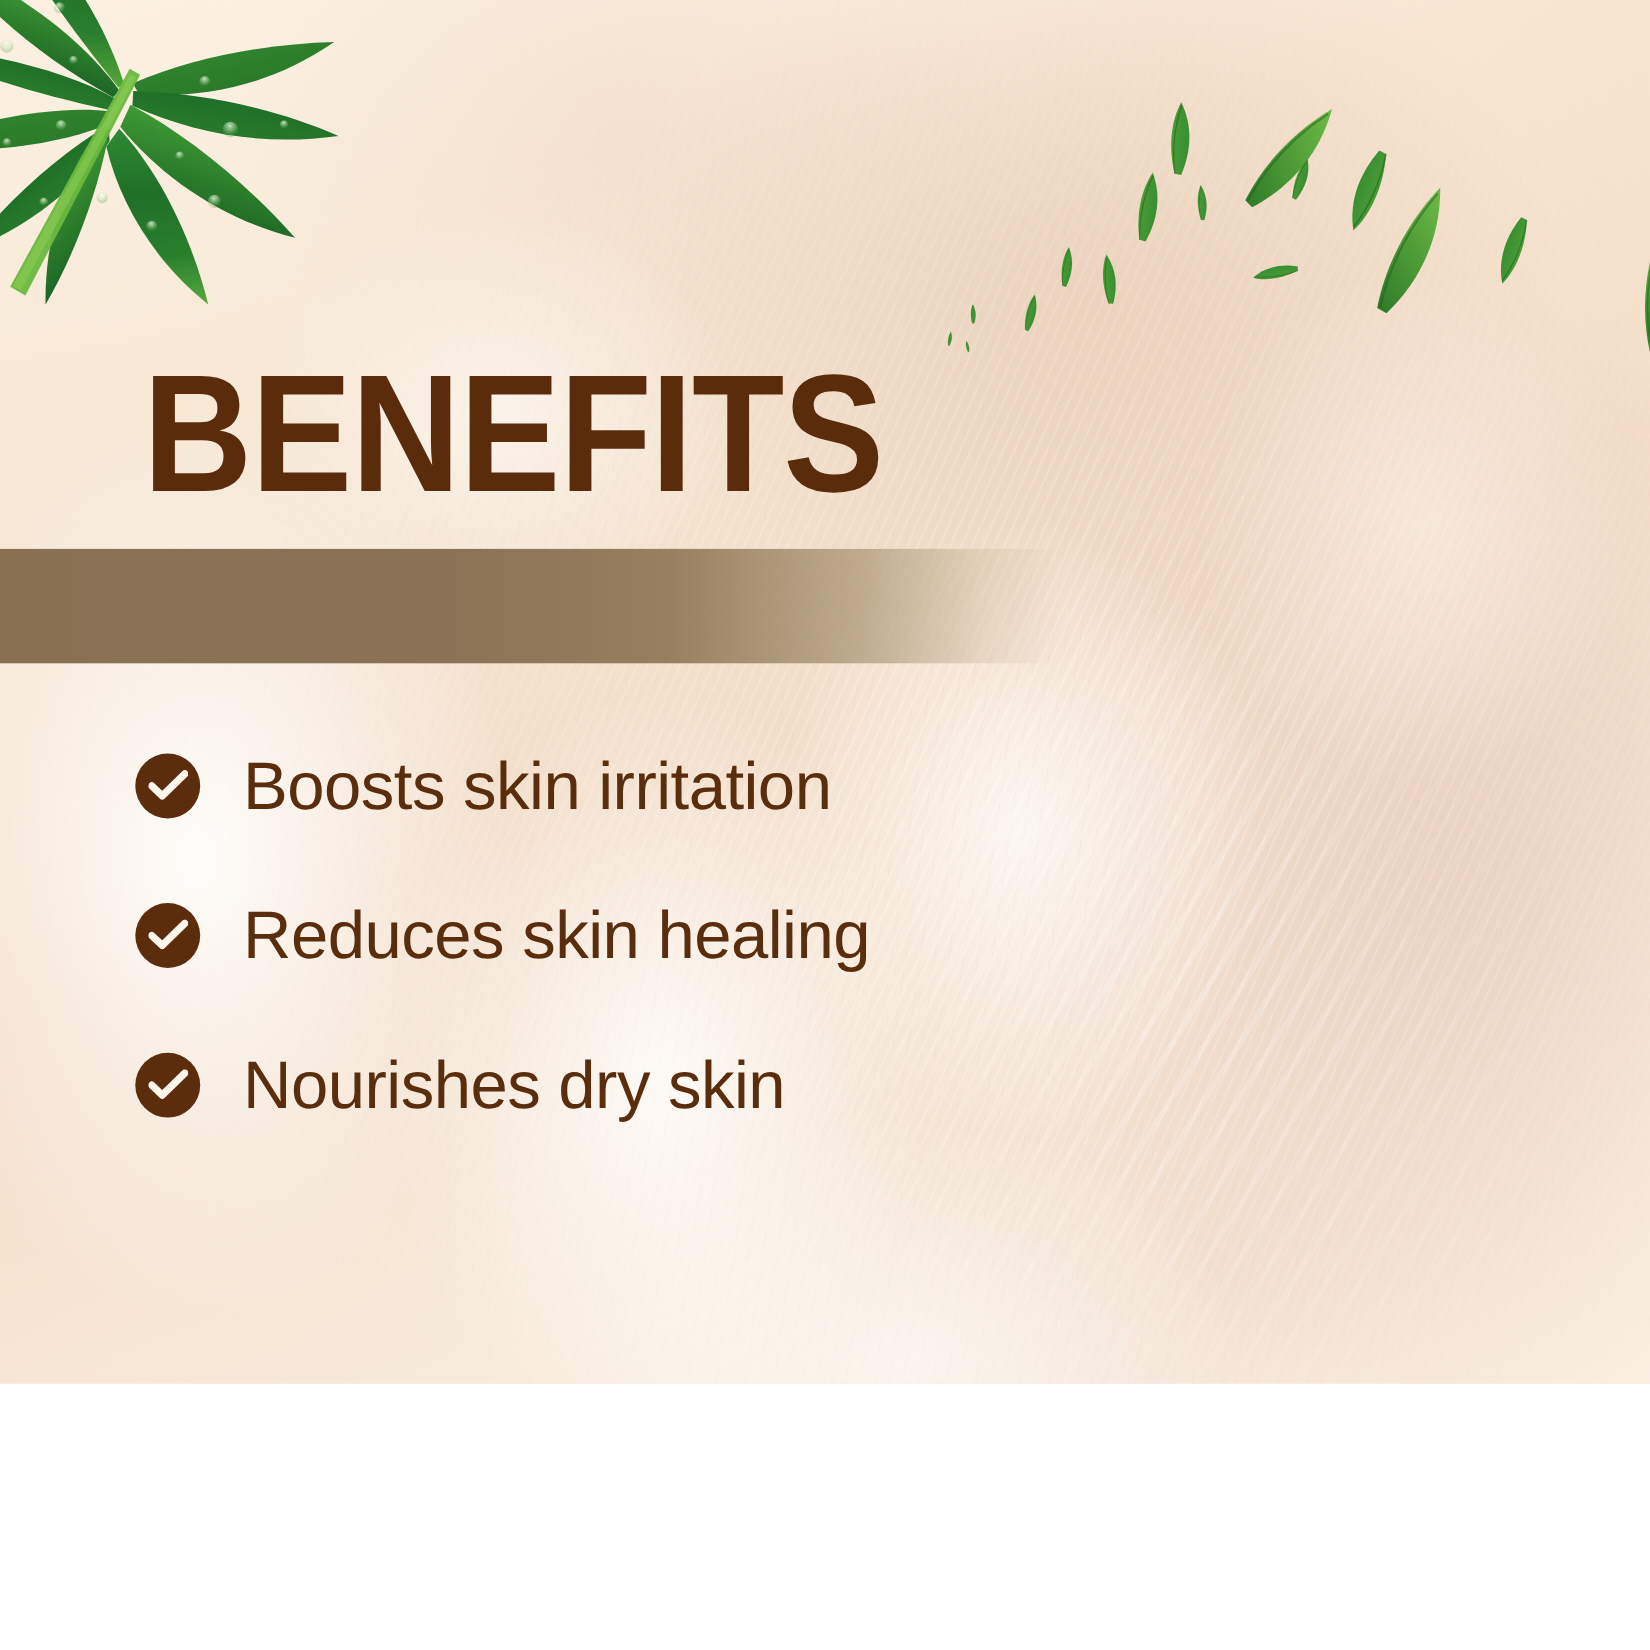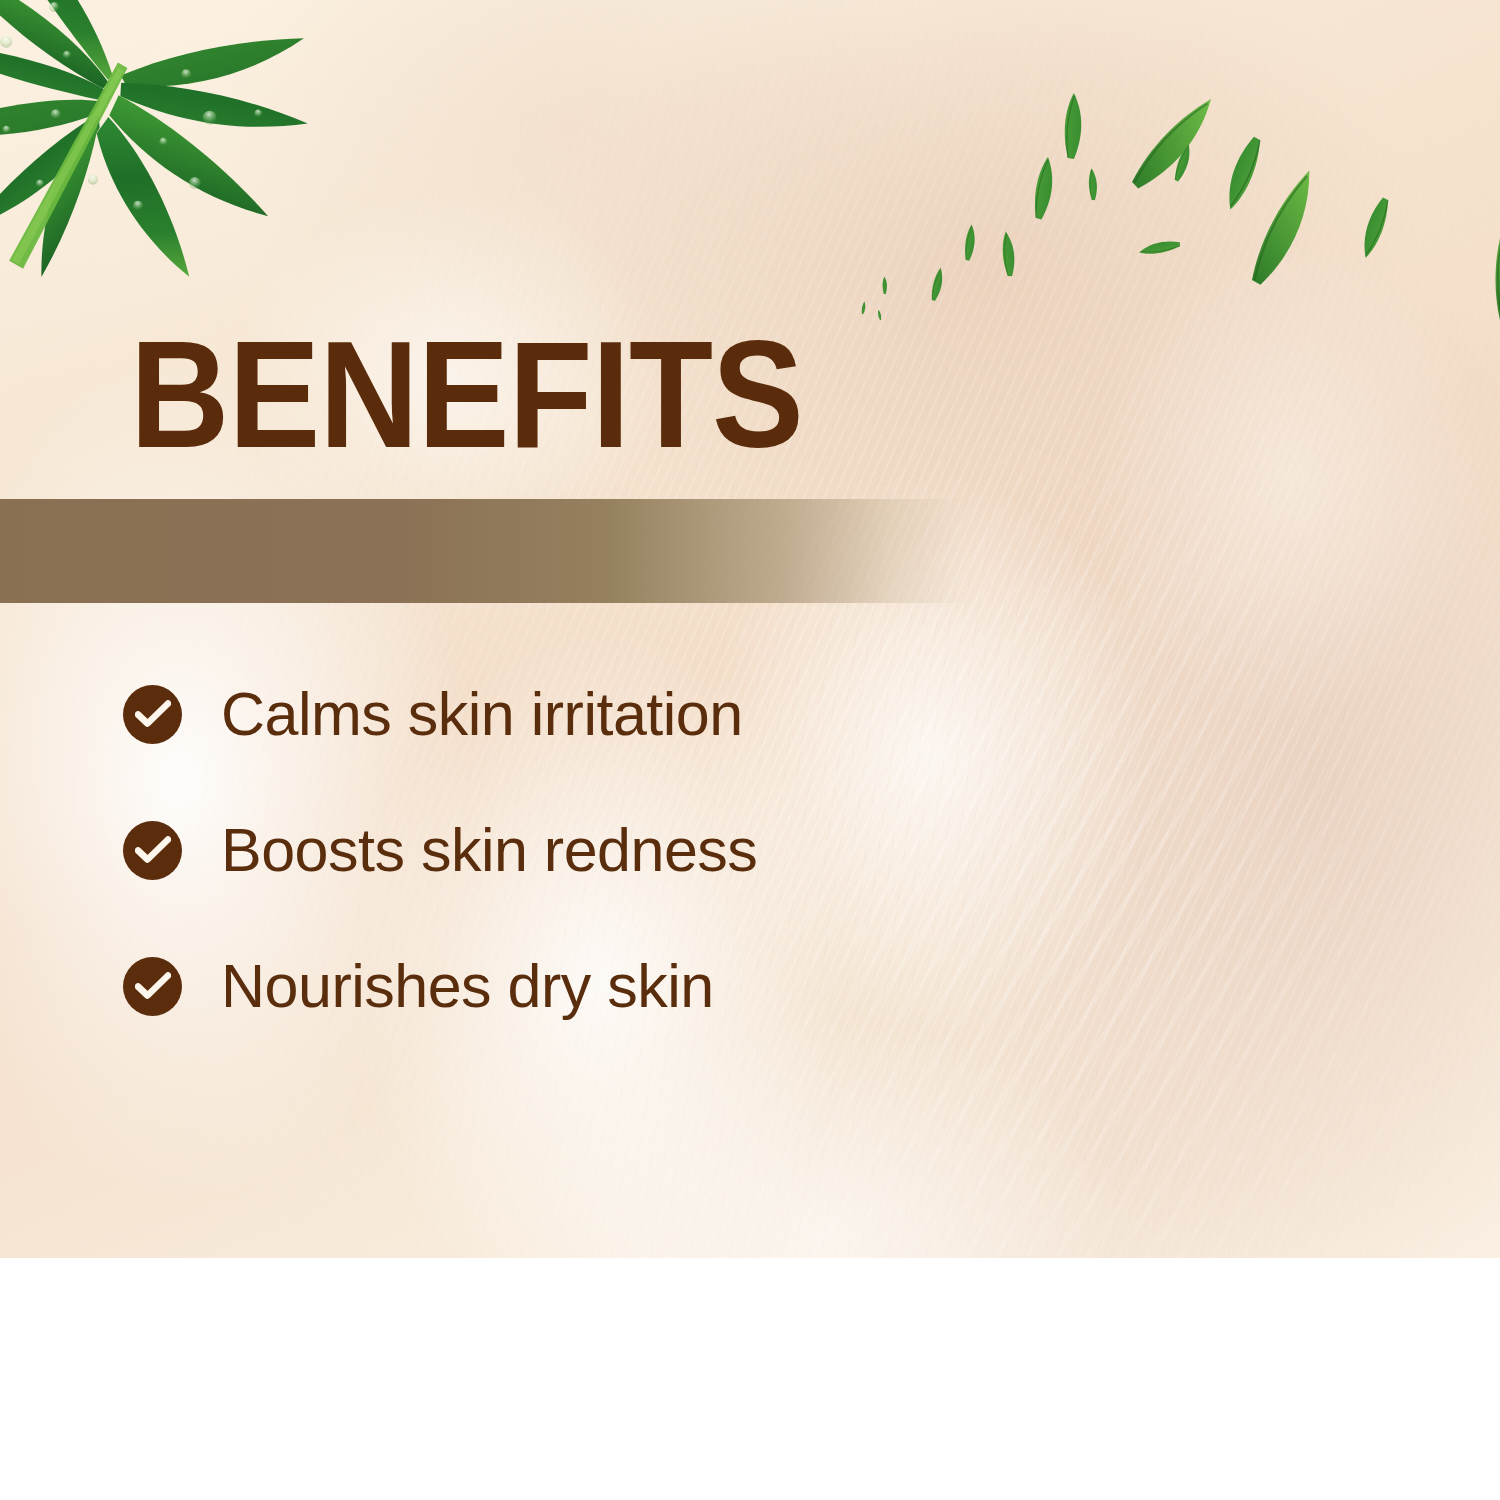--- a/index.html
+++ b/index.html
@@ -273,30 +273,30 @@
   <div class="band"></div>
 
   <div class="list">
 
     <div class="list-item">
       <span class="check-icon">
         <svg width="36" height="28" viewBox="0 0 36 28" xmlns="http://www.w3.org/2000/svg">
           <path d="M3 14.5 L 12.5 23.5 L 33 3.5" fill="none" stroke="#fdf6ec" stroke-width="6.6" stroke-linecap="round" stroke-linejoin="round"></path>
         </svg>
       </span>
-      <span class="item-label">Calms skin irritation</span>
+      <span class="item-label">Boosts skin irritation</span>
     </div>
 
     <div class="list-item">
       <span class="check-icon">
         <svg width="36" height="28" viewBox="0 0 36 28" xmlns="http://www.w3.org/2000/svg">
           <path d="M3 14.5 L 12.5 23.5 L 33 3.5" fill="none" stroke="#fdf6ec" stroke-width="6.6" stroke-linecap="round" stroke-linejoin="round"></path>
         </svg>
       </span>
-      <span class="item-label">Boosts skin redness</span>
+      <span class="item-label">Reduces skin healing</span>
     </div>
 
 
     <div class="list-item">
       <span class="check-icon">
         <svg width="36" height="28" viewBox="0 0 36 28" xmlns="http://www.w3.org/2000/svg">
           <path d="M3 14.5 L 12.5 23.5 L 33 3.5" fill="none" stroke="#fdf6ec" stroke-width="6.6" stroke-linecap="round" stroke-linejoin="round"></path>
         </svg>
       </span>
       <span class="item-label">Nourishes dry skin</span>

